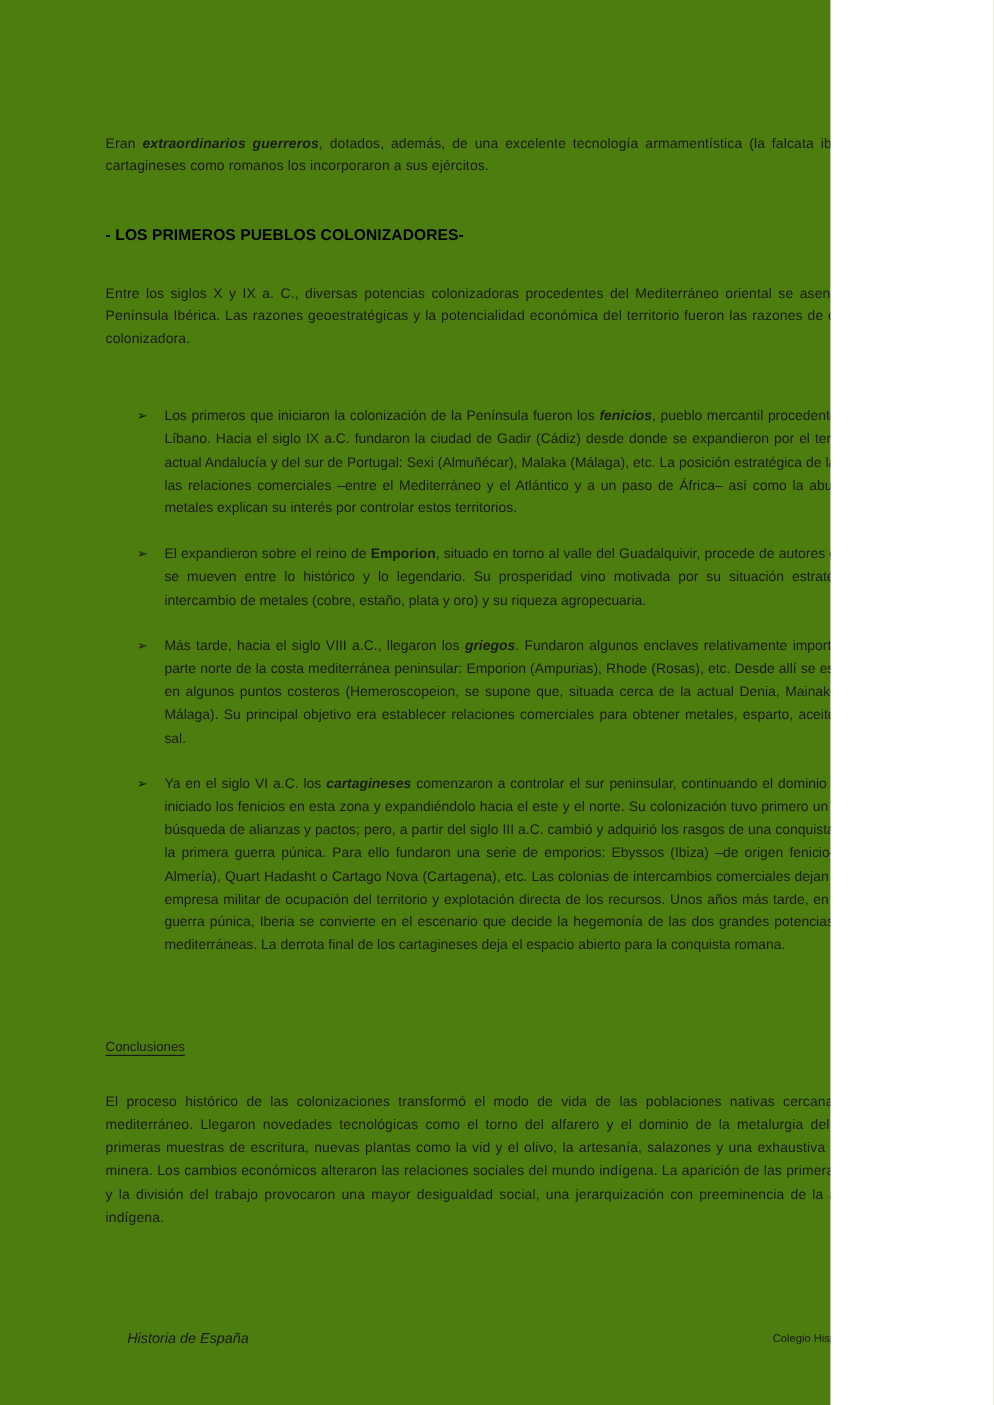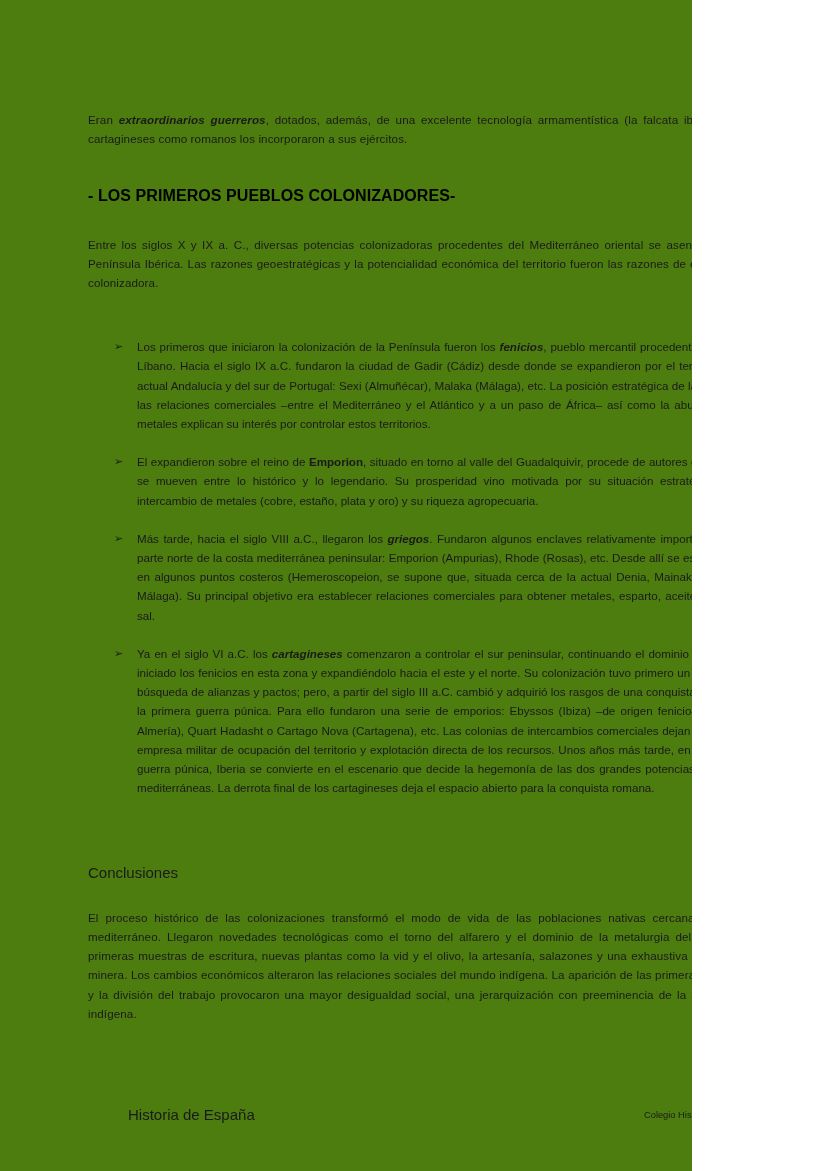--- a/index.html
+++ b/index.html
@@ -30,21 +30,21 @@
     line-height: 19.2px;
     text-align: justify;
     text-justify: inter-word;
     color: #1a1a1a;
     letter-spacing: 0.01em;
   }
   .para-gap-intro { margin-bottom: 0px; }
 
   h2.section-heading {
     margin: 0;
-    font-size: 16px;
+    font-size: 13px;
     line-height: 19.2px;
     font-weight: bold;
     color: #000000;
     letter-spacing: 0.005em;
   }
   .spacer-lg { height: 38px; }
   .spacer-md { height: 29px; }
   .spacer-conclusion-top { height: 66px; }
   .spacer-conclusion-mid { height: 25px; }
 
@@ -74,40 +74,42 @@
     line-height: 19.2px;
     color: #1a1a1a;
     font-family: "DejaVu Sans", sans-serif;
   }
   li.bullet-item .bullet-text {
     display: block;
     margin-top: 16px;
   }
 
   .underline-heading {
+    text-decoration: underline;
     text-underline-offset: 2.5px;
-    font-size: 15px;
+    font-size: 11px;
     line-height: 19.2px;
     color: #1a1a1a;
   }
 
   .footer {
     position: absolute;
     left: 0;
     top: 1108px;
     width: 828px;
     height: 24px;
   }
   .footer-left {
     position: absolute;
-    left: 128px;
+    left: 106px;
     top: 0;
-    font-size: 15px;
+    font-size: 12px;
     line-height: 14px;
     color: #1a1a1a;
+    font-style: italic;
   }
   .footer-center {
     position: absolute;
     left: 608px;
     top: 0;
     font-size: 9.3px;
     line-height: 14px;
     color: #1a1a1a;
     margin-left: 36px;
   }

